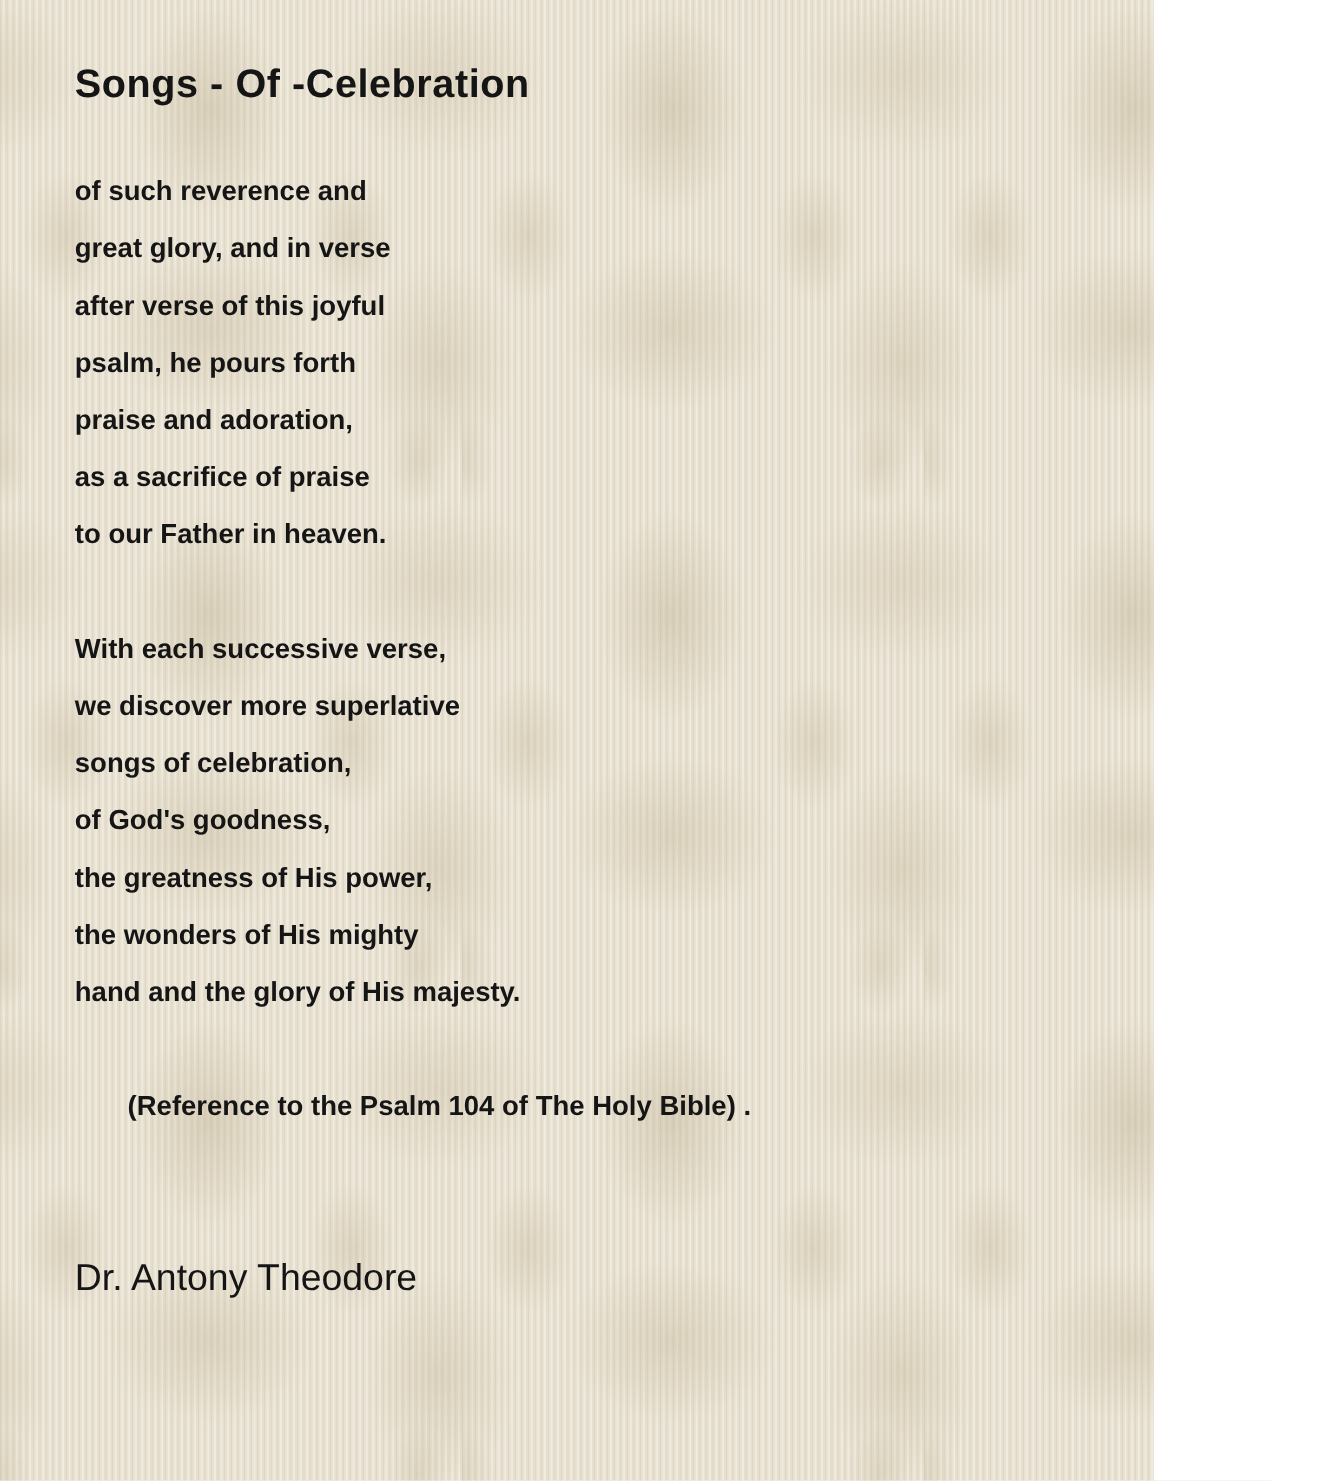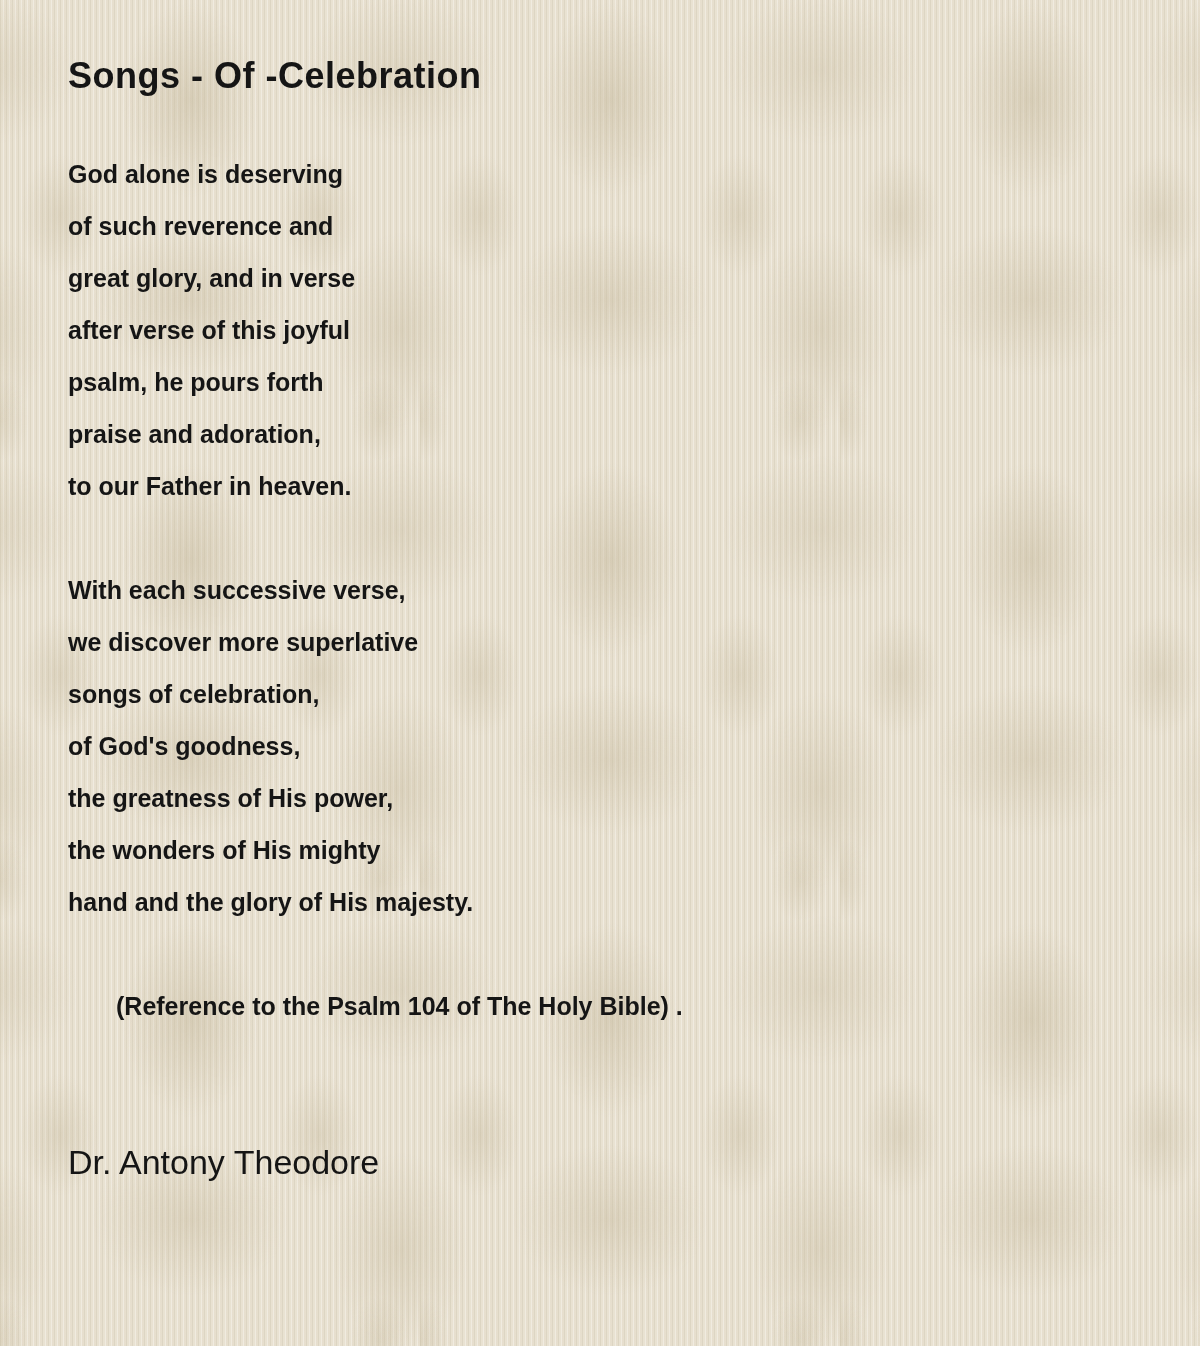--- a/index.html
+++ b/index.html
@@ -1,21 +1,21 @@
 <!DOCTYPE html>
 <html><head>
 <meta charset="utf-8">
 <style>
   html, body {
     margin: 0;
     padding: 0;
   }
   .page {
     position: relative;
-    width: 1200px;
+    width: 1049px;
     height: 1346px;
     overflow: hidden;
     background-color: #e9e2d2;
     
     background-image:
       radial-gradient(ellipse 95px 135px at 190px 100px, rgba(198,186,158,0.50), rgba(198,186,158,0) 72%),
       radial-gradient(ellipse 135px 105px at 190px 300px, rgba(198,186,158,0.42), rgba(198,186,158,0) 72%),
       radial-gradient(ellipse 55px 85px  at 60px  215px, rgba(198,186,158,0.38), rgba(198,186,158,0) 72%),
       radial-gradient(ellipse 55px 85px  at 320px 215px, rgba(198,186,158,0.38), rgba(198,186,158,0) 72%),
       radial-gradient(ellipse 40px 60px  at 0px   420px, rgba(198,186,158,0.35), rgba(198,186,158,0) 72%),
@@ -88,26 +88,26 @@
 </head>
 <body>
 
 <div class="page">
   <div class="pattern-overlay"></div>
   <div class="content">
 
     <h1 class="poem-title">Songs - Of -Celebration</h1>
 
     <div class="stanza stanza-1">
-      <div class="poem-line">God alone is deserving</div>
       <div class="poem-line">of such reverence and</div>
       <div class="poem-line">great glory, and in verse</div>
       <div class="poem-line">after verse of this joyful</div>
       <div class="poem-line">psalm, he pours forth</div>
       <div class="poem-line">praise and adoration,</div>
+      <div class="poem-line">as a sacrifice of praise</div>
       <div class="poem-line">to our Father in heaven.</div>
     </div>
 
     <div class="stanza stanza-2">
       <div class="poem-line">With each successive verse,</div>
       <div class="poem-line">we discover more superlative</div>
       <div class="poem-line">songs of celebration,</div>
       <div class="poem-line">of God's goodness,</div>
       <div class="poem-line">the greatness of His power,</div>
       <div class="poem-line">the wonders of His mighty</div>

